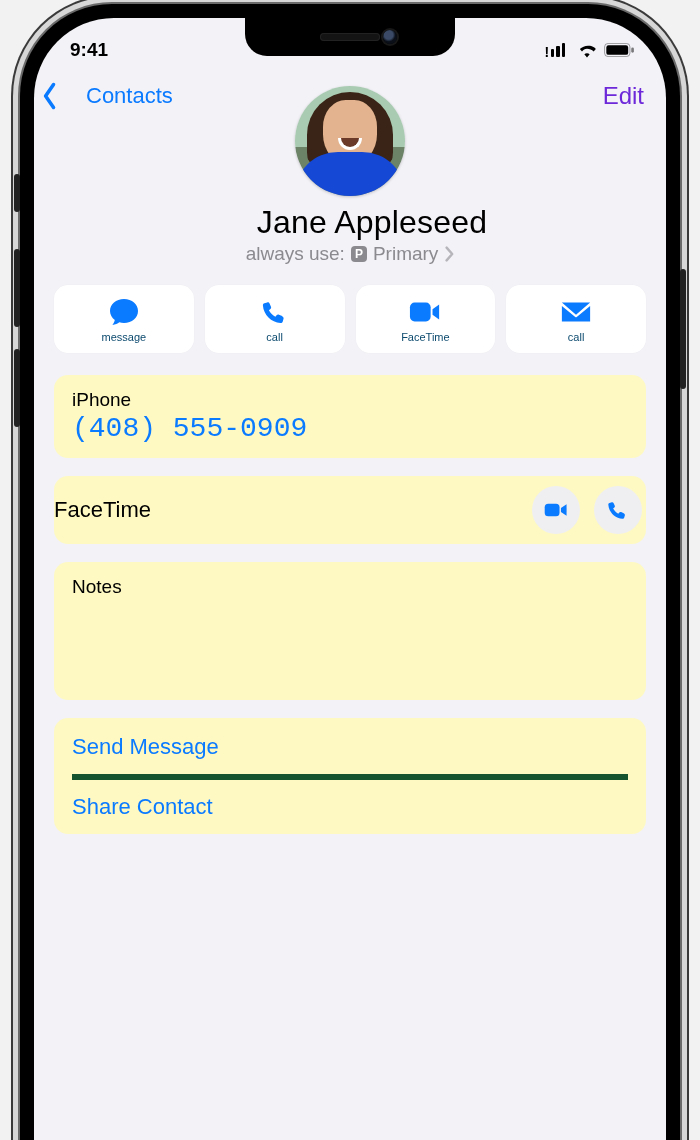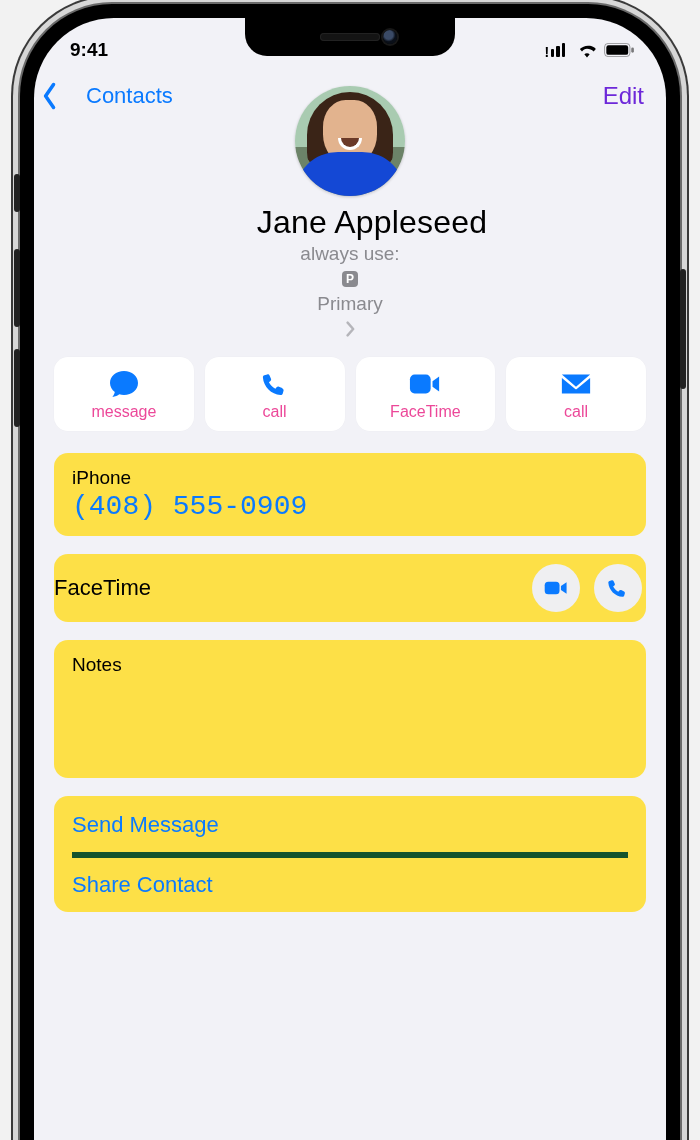--- a/index.html
+++ b/index.html
@@ -109,42 +109,42 @@
     background:#1448d5; border-radius:56px 56px 0 0;
   }
   .avatar .smile{
     position:absolute; top:52px; left:50%; transform:translateX(-50%);
     width:24px; height:12px; border:3px solid #fff; border-top:none;
     border-radius:0 0 16px 16px; background:#6b3a28;
   }
   .name { font-size:32px; font-weight:400; letter-spacing:.2px;padding-left:44px; }
   .sim-row {
     color:#8a8a8f; font-size:19px; display:flex; gap:6px;
-    align-items:center; justify-content:center; margin-top:2px;flex-direction:column;
+    align-items:center; justify-content:center; margin-top:2px;
   }
   .sim-badge{
     background:#8a8a8f; color:#fff; font-size:12px; font-weight:700;
     padding:1px 4px; border-radius:4px; line-height:14px;
   }
 
   
   .actions { display:flex; gap:11px; padding: 20px 20px 0; }
   .act {
     flex:1; background:#fff; border-radius:14px;
     display:flex; flex-direction:column; align-items:center; justify-content:center;
     padding: 12px 0 10px;
     box-shadow: 0 0 0 .5px rgba(0,0,0,.02);
   }
   .act svg { width:32px; height:30px; fill:#0a7aff; }
-  .act .lbl { color:#ec4899; font-size:16px; margin-top:4px; }
+  .act .lbl { color:#0c4a6e; font-size:11px; margin-top:4px; }
 
   
   .content { padding: 22px 20px 0; }
   .card {
-    background:#fde047; border-radius:14px;
+    background:#fef9c3; border-radius:14px;
     padding: 14px 18px; margin-bottom:18px;
   }
   .field-label { font-size:19px; color:#000; }
   .field-value { font-size:28px; color:#0a7aff; margin-top:2px;font-family:Liberation Mono, monospace; }
 
   .ft-row {
     display:flex; align-items:center; justify-content:space-between;
     padding: 6px 4px 6px 0;
   }
   .ft-label{ font-size:22px }

